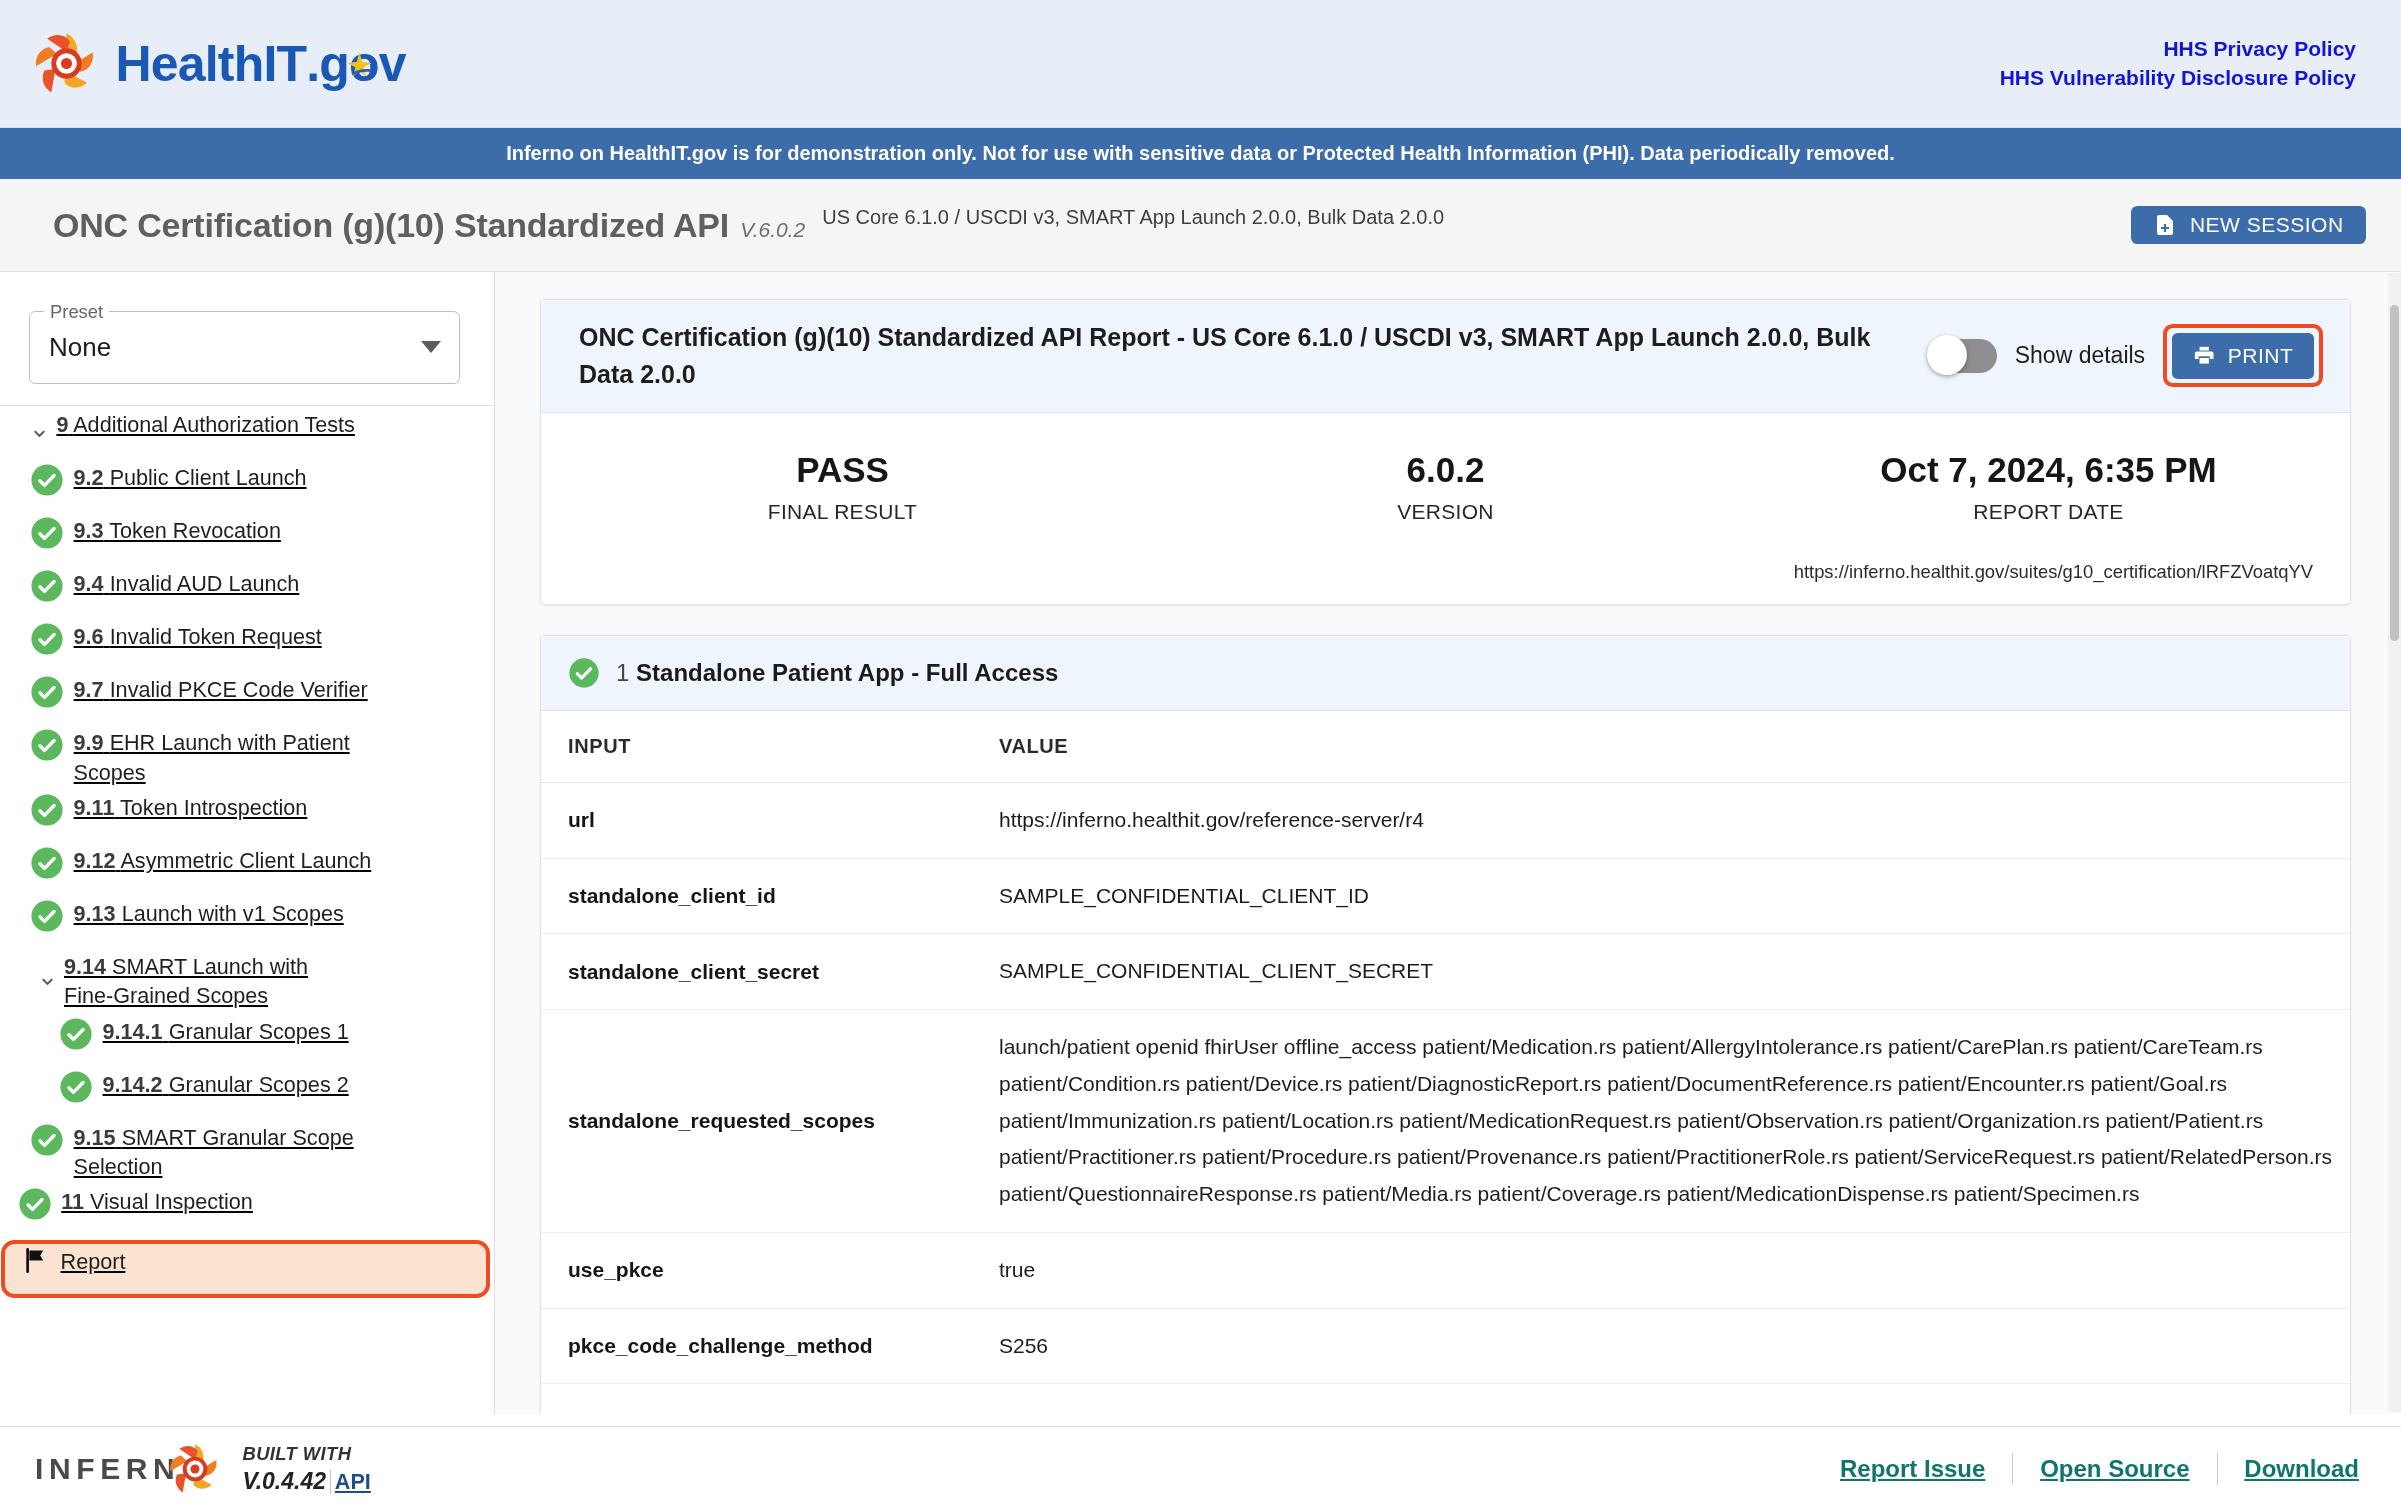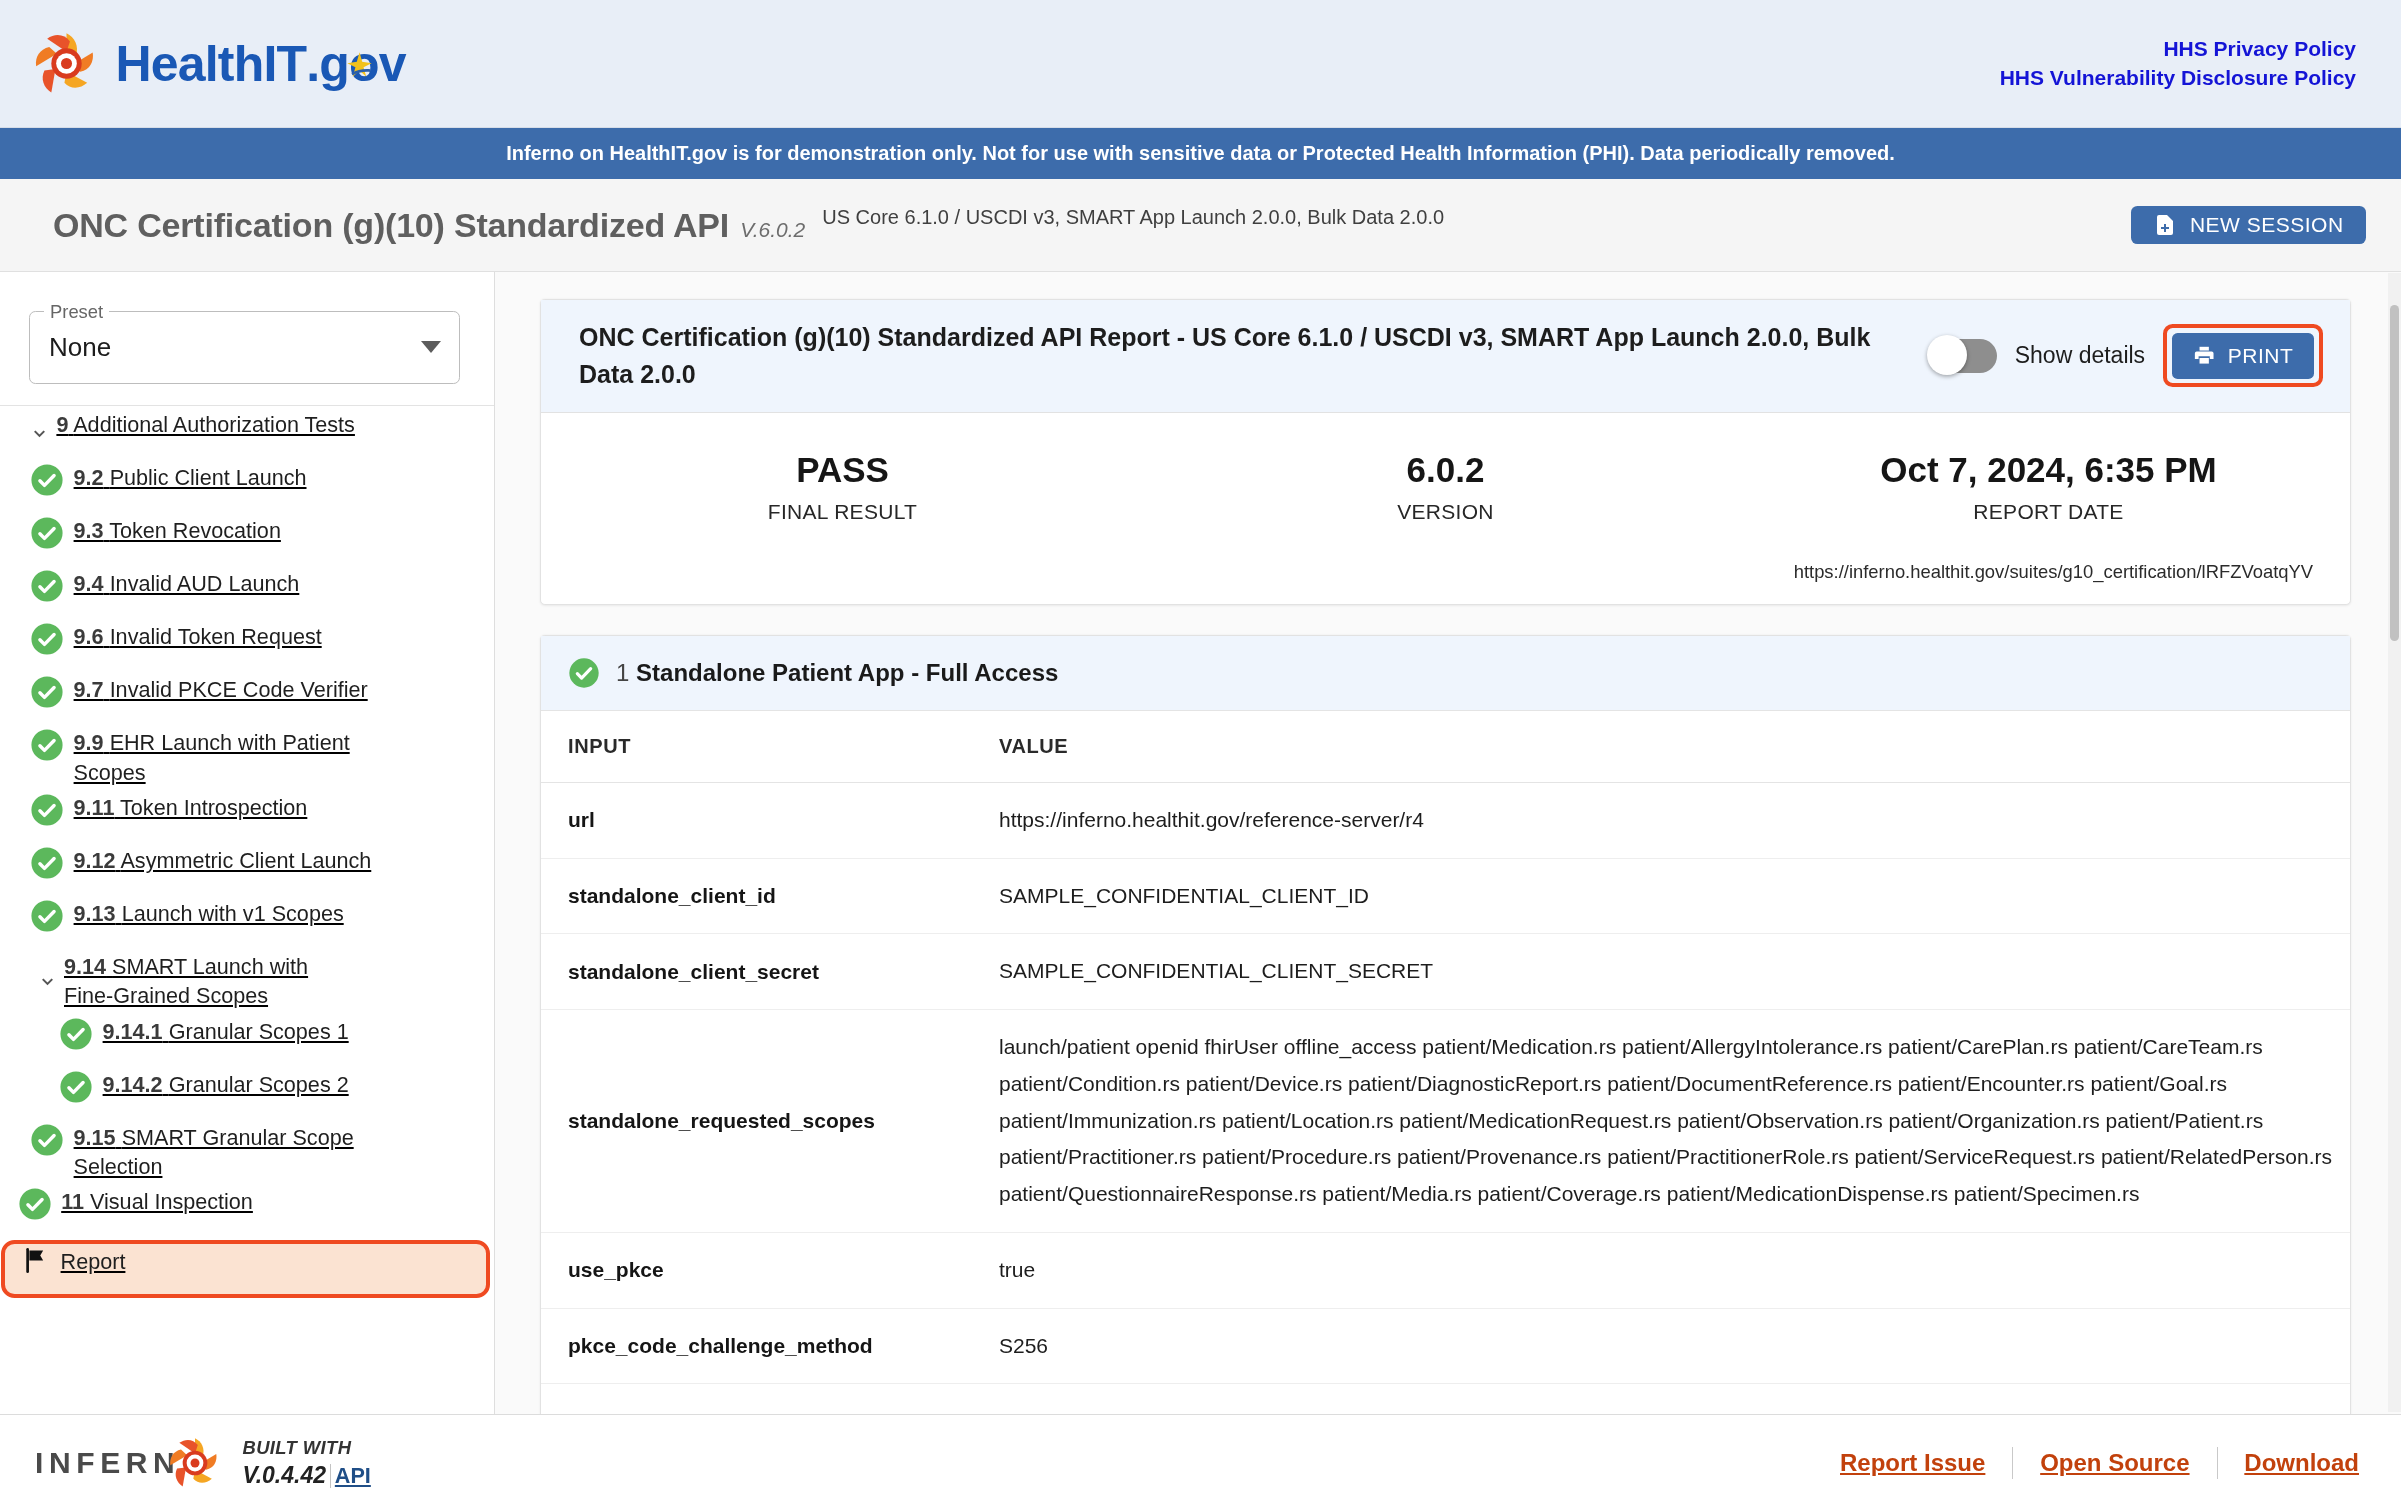--- a/index.html
+++ b/index.html
@@ -350,21 +350,21 @@
     vertical-align: middle;
     word-break: break-word;
   }
   table.io td.key { font-weight: bold; color: #151515; }
   table.io td.val { line-height: 1.75; }
 
   
   .footer {
     position: absolute;
     left: 0; right: 0; bottom: 0;
-    height: 97px;
+    height: 85px;
     background: #ffffff;
     border-top: 0.8px solid #dcdcdc;
     display: flex;
     align-items: center;
     justify-content: space-between;
     padding: 0 42px 0 35px;
   }
   .footer-left { display: flex; align-items: center; gap: 8px; }
   .inferno-word {
     font-size: 30px;
@@ -382,21 +382,21 @@
   .built-ver-row { display: flex; align-items: center; gap: 4px; margin-top: 3.2px; }
   .built-ver { font-size: 23px; font-weight: bold; color: #222; }
   .vdiv { width: 0.8px; height: 24px; background: #c3c3c3; }
   .api-link {
     font-size: 21.6px; font-weight: bold; color: #1f4e87;
     text-decoration: underline; font-style: normal;
   }
   .footer-right { display: flex; align-items: center; gap: 27px; }
   .footer-right a {
     font-size: 24px; font-weight: bold;
-    color: #c2410c; text-decoration: underline;
+    color: #0f766e; text-decoration: underline;
     white-space: nowrap;
     text-align: center;
   }
   .fdiv { width: 0.8px; height: 32px; background: #c9c9c9; }
 
   .scrollbar-v {
     position: absolute;
     top: 273px; right: 0; width: 12.8px; bottom: 99px;
     background: #f1f1f1;
   }

